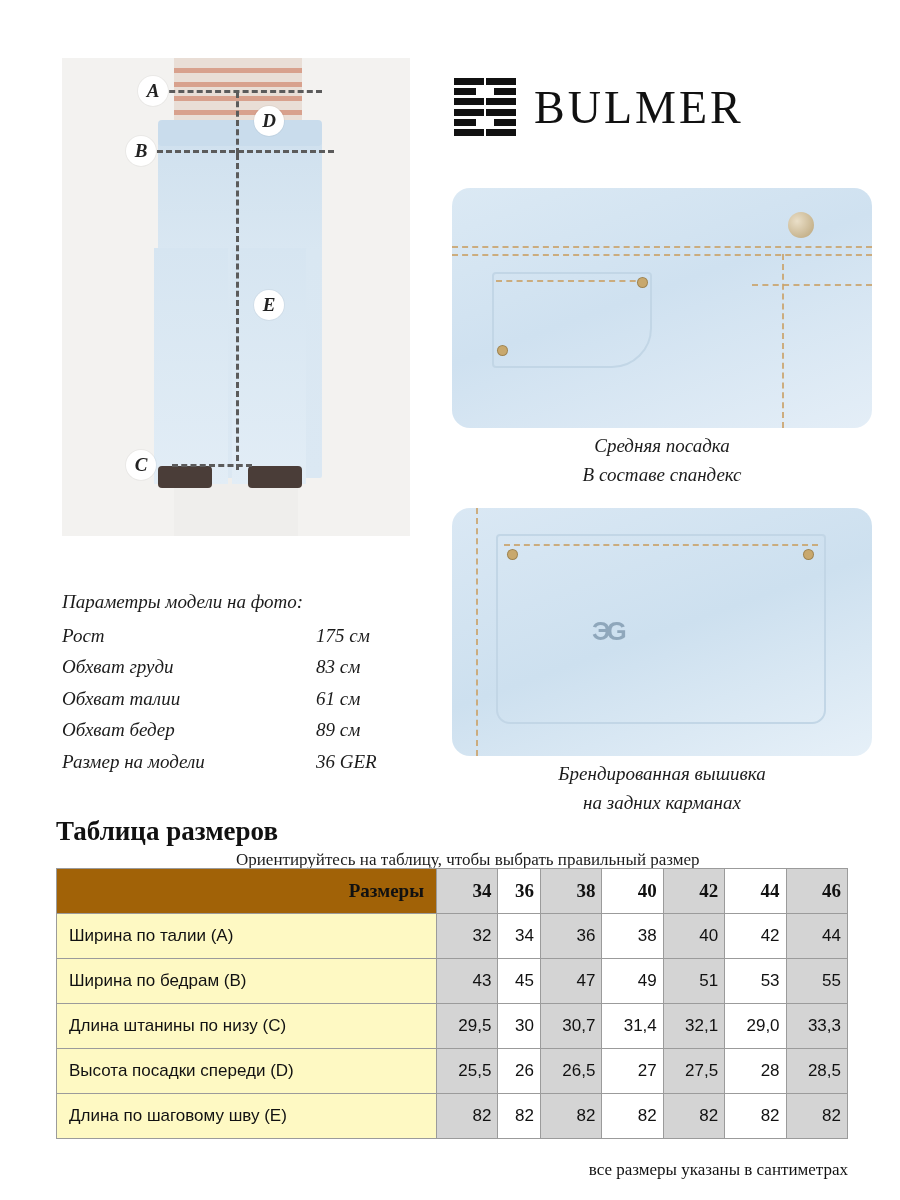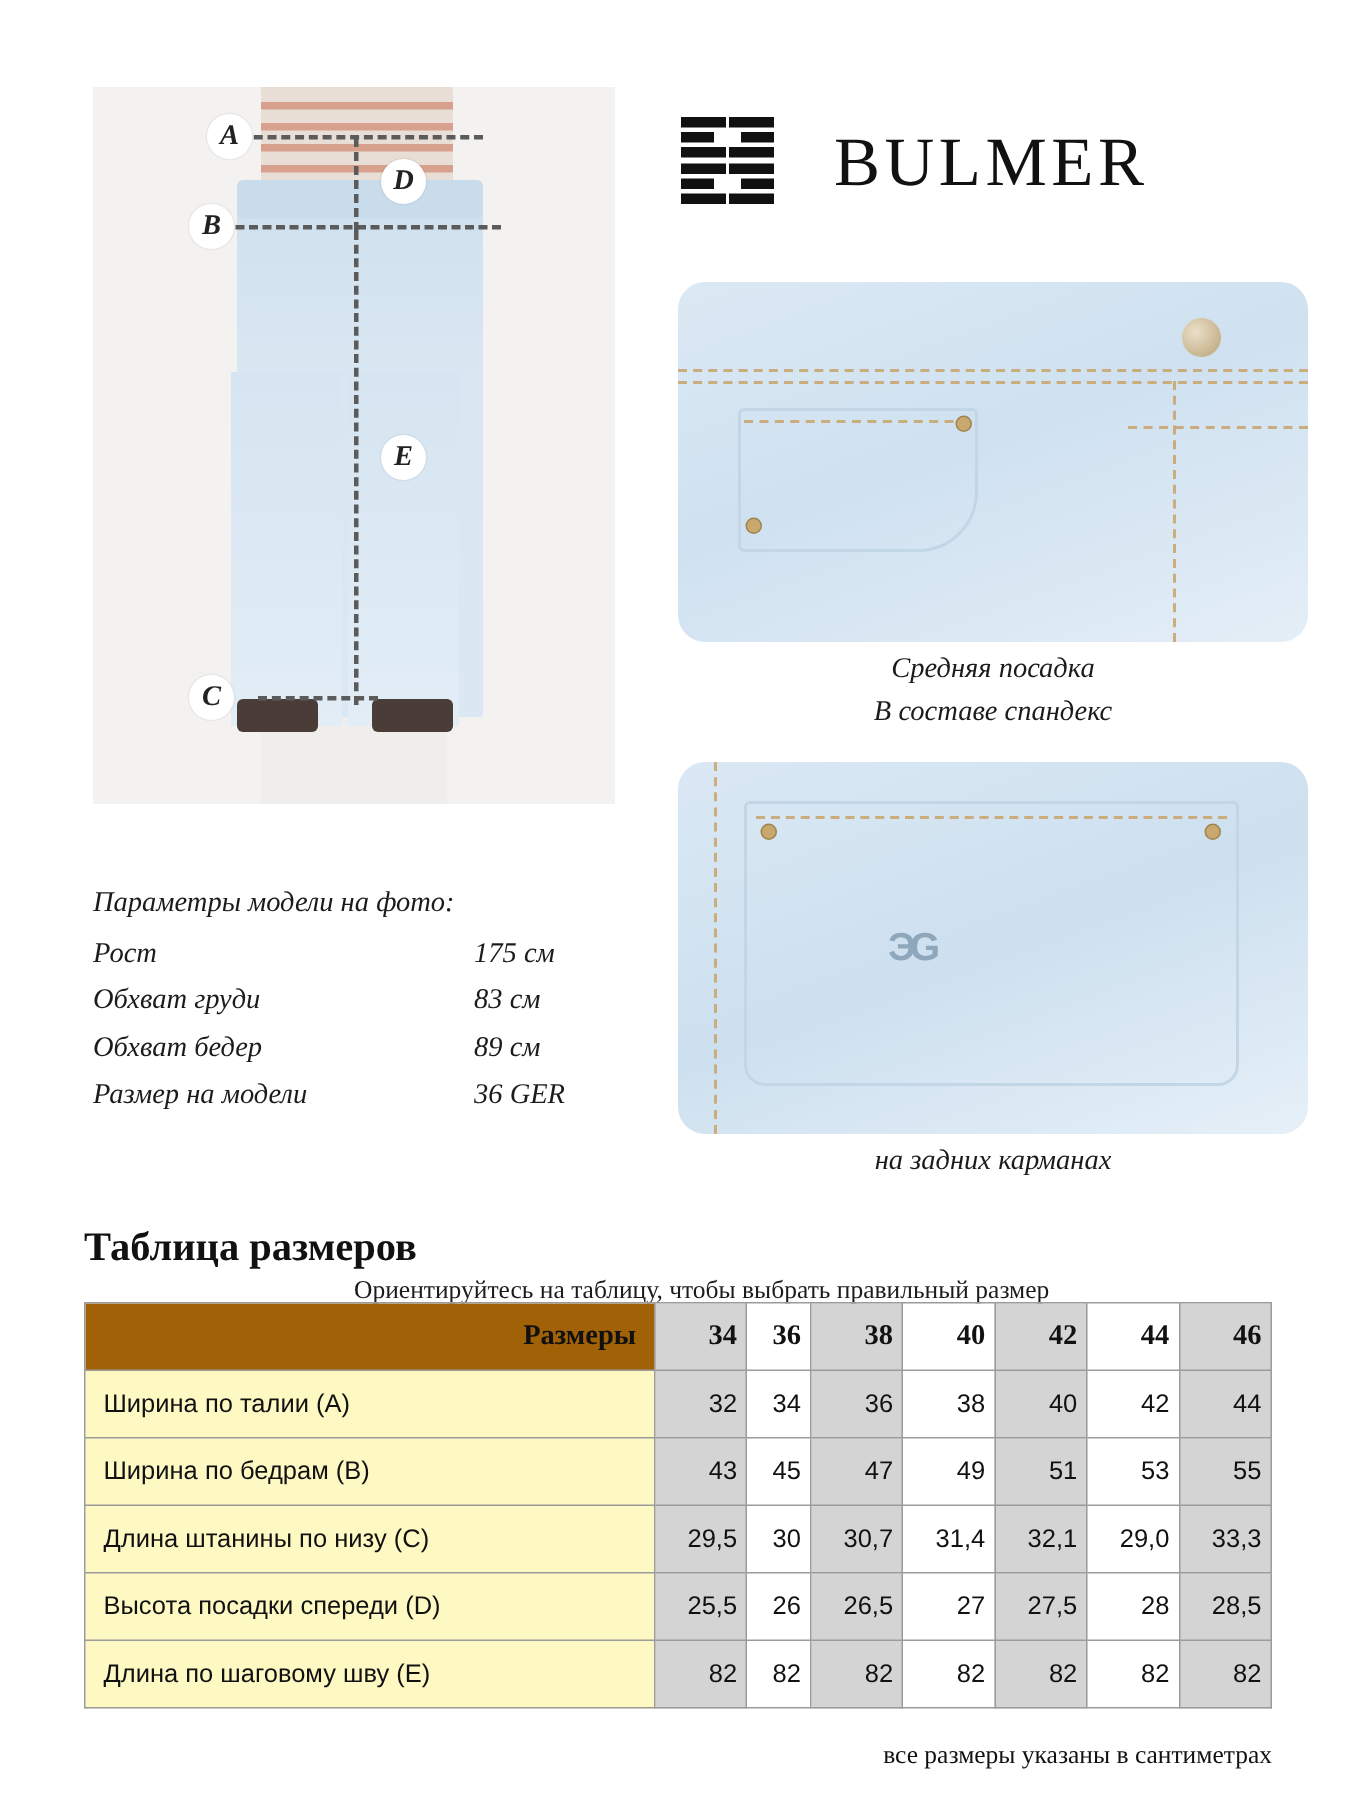--- a/index.html
+++ b/index.html
@@ -80,21 +80,21 @@
     font-style:italic; font-size:19px; color:#1b1b1b; line-height:1.66;
   }
   .params .title { margin-bottom:2px; }
   .params .row { display:flex; justify-content:space-between; }
   .params .row .lbl { white-space:nowrap; }
   .params .row .val { min-width:96px; text-align:left; }
 
   
   .brand {
     position:absolute; left:452px; top:72px; width:420px; height:70px;
-    display:flex; align-items:center; gap:22px;
+    display:flex; align-items:center; 
   }
   .brand .mark { width:82px; height:62px; }
   .brand .name {
     font-family:"Liberation Serif", serif;
     font-size:46px; letter-spacing:3px; color:#111; font-weight:400;
   }
 
   
   .detail {
     position:absolute; border-radius:18px; overflow:hidden;
@@ -203,20 +203,24 @@
 
   <div class="params">
     <div class="title">Параметры модели на фото:</div>
     <div class="row">
       <span class="lbl">Рост</span>
       <span class="val">175 см</span>
     </div>
     <div class="row">
       <span class="lbl">Обхват груди</span>
       <span class="val">83 см</span>
+    </div>
+    <div class="row">
+      <span class="lbl">Обхват талии</span>
+      <span class="val">61 см</span>
     </div>
     <div class="row">
       <span class="lbl">Обхват бедер</span>
       <span class="val">89 см</span>
     </div>
     <div class="row">
       <span class="lbl">Размер на модели</span>
       <span class="val">36 GER</span>
     </div>
   </div>
@@ -251,20 +255,21 @@
 
   <div class="detail detail2">
     <div class="pocketline" style="left:44px; top:26px; width:330px; height:190px; border-radius:4px 4px 14px 14px;"></div>
     <div class="seam" style="left:52px; top:36px; width:314px;"></div>
     <div class="rivet" style="left:56px; top:42px;"></div>
     <div class="rivet" style="left:352px; top:42px;"></div>
     <div class="embroidery">ЭG</div>
     <div class="seamv" style="left:24px; top:0; height:248px;"></div>
   </div>
   <div class="cap cap2">
+    <div>Брендированная вышивка</div>
     <div>на задних карманах</div>
   </div>
 </div>
 
 <div class="sizes-title">Таблица размеров</div>
 <div class="sizes-sub">Ориентируйтесь на таблицу, чтобы выбрать правильный размер</div>
 
 <table class="sizes">
   <thead>
     <tr>

